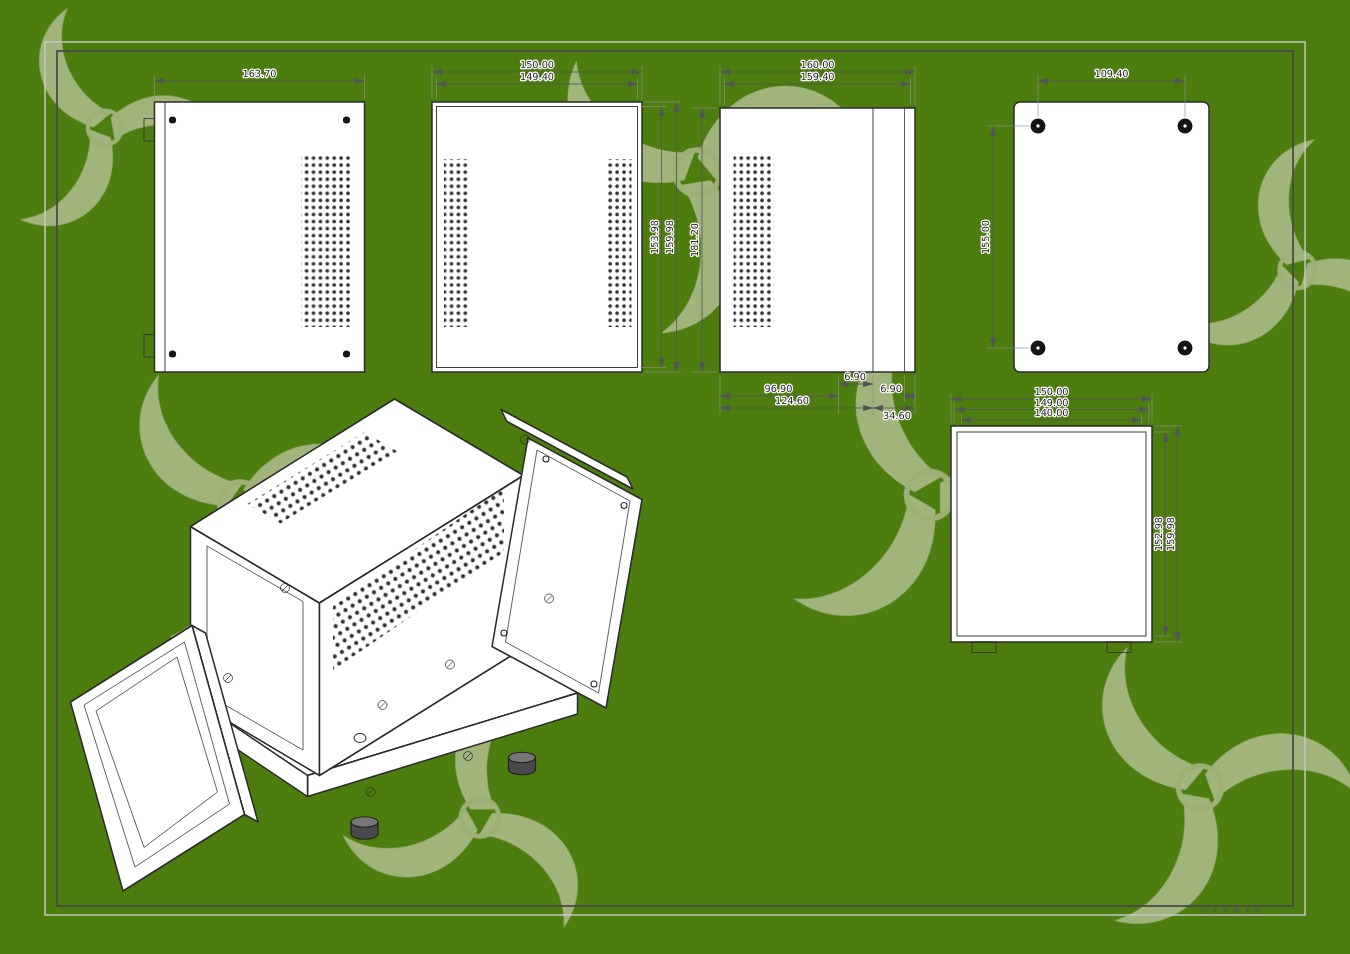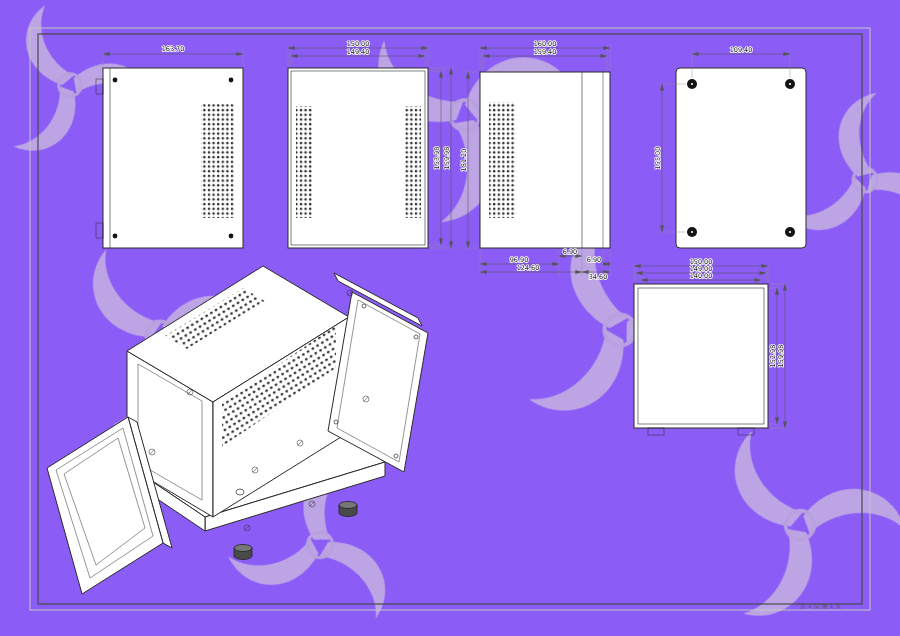--- a/index.html
+++ b/index.html
@@ -1,16 +1,16 @@
 <!DOCTYPE html>
 <html><head>
 <meta charset="utf-8">
 <style>
   html,body{margin:0;padding:0;background:#ffffff;}
-  .sheet{position:relative;width:900px;height:636px;background:#8b5cf6;overflow:hidden;
+  .sheet{position:relative;width:900px;height:636px;background:#4d7c0f;overflow:hidden;
          font-family:"DejaVu Sans",sans-serif;}
   svg{position:absolute;left:0;top:0;}
   svg text{font-family:"DejaVu Sans",sans-serif;font-size:6.5px;fill:#222;
            paint-order:stroke;stroke:#fff;stroke-width:1.6px;stroke-linejoin:round;}
   svg text.ft{font-size:6px;fill:#555;stroke-width:0;}
   .o{fill:#fff;stroke:#2b2b2b;stroke-width:1;}
   .i{fill:none;stroke:#2b2b2b;stroke-width:.6;}
   .thin{fill:none;stroke:#2b2b2b;stroke-width:.5;}
   .ext line{stroke:#8f8f8f;stroke-width:.45;}
   .dim line{stroke:#555;stroke-width:.55;}

